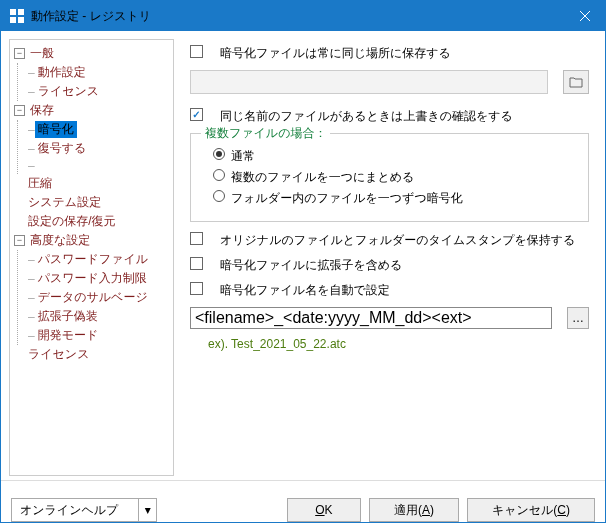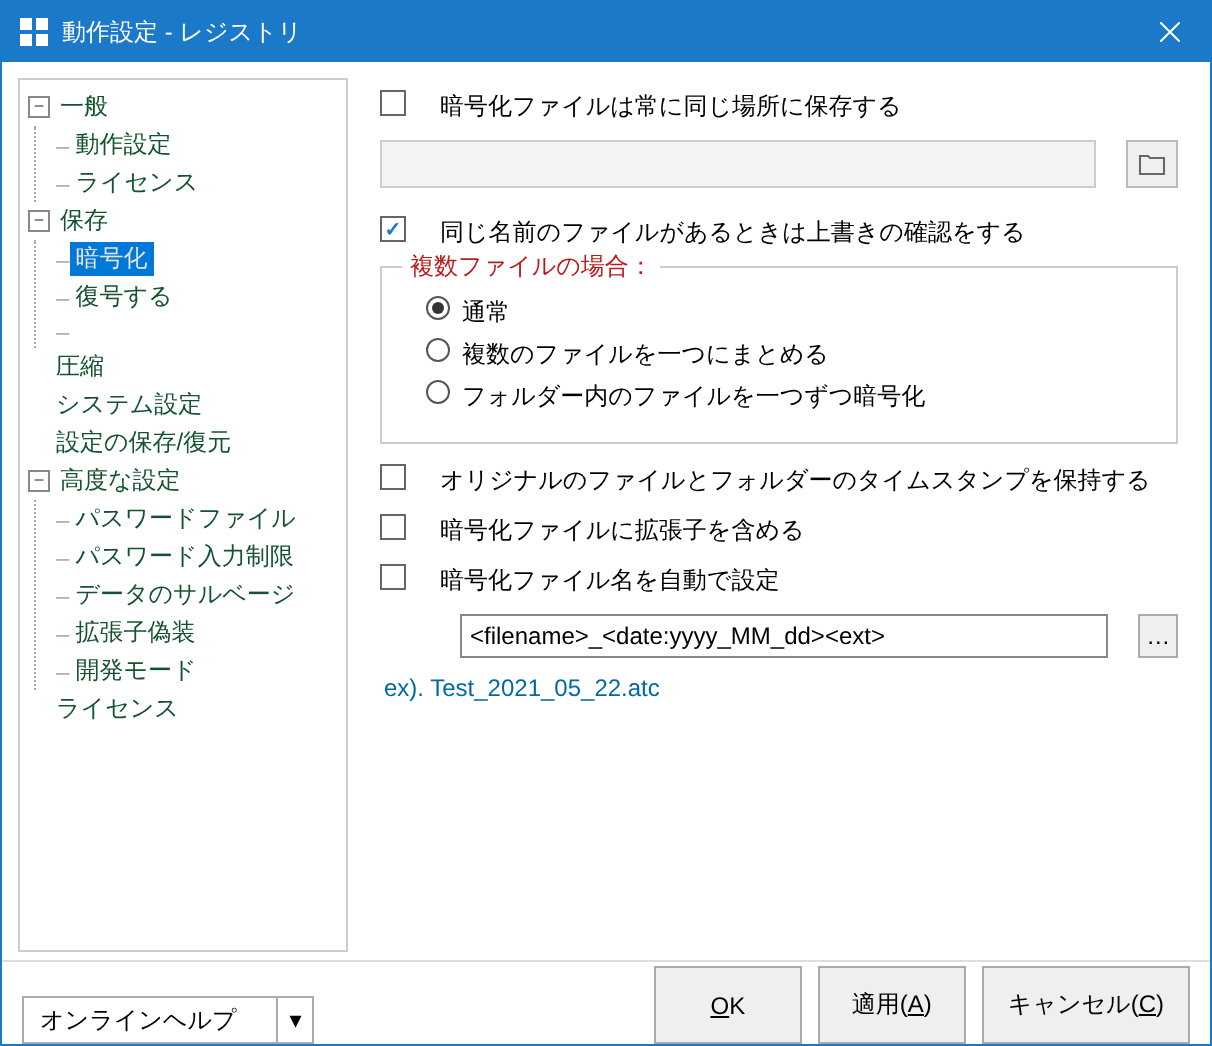--- a/index.html
+++ b/index.html
@@ -1,48 +1,48 @@
 <!DOCTYPE html>
 <html><head>
 <meta charset="utf-8">
 <style>
 * { box-sizing: border-box; margin: 0; padding: 0; font-family: "Yu Gothic UI", "Meiryo", sans-serif; font-size: 12px; }
 body { background: #fff; }
 .window { width: 606px; height: 523px; border: 1px solid #1a79c8; background: #fff; position: relative; }
-.titlebar { height: 30px; background: #1a79c8; color: #ffffff; display: flex; align-items: center; padding: 0 8px; }
+.titlebar { height: 30px; background: #1a79c8; color: #000000; display: flex; align-items: center; padding: 0 8px; }
 .titlebar-icon { width: 16px; height: 16px; margin-right: 6px; display: inline-flex; }
 .titlebar-title { flex: 1; font-size: 12px; }
 .titlebar-close { width: 40px; height: 30px; display: flex; align-items: center; justify-content: center; cursor: pointer; margin-right: -8px; }
 .body { display: flex; height: calc(100% - 30px - 42px); }
 .tree { width: 165px; border: 1px solid #ccc; margin: 8px 4px 4px 8px; padding: 4px 2px; overflow: auto; background: #fff; }
 .tree-item { display: flex; align-items: center; padding: 1px 2px; cursor: pointer; white-space: nowrap; }
 .tree-toggle { width: 11px; height: 11px; border: 1px solid #888; display: inline-flex; align-items: center; justify-content: center; font-size: 9px; line-height: 1; margin-right: 2px; color: #555; background: #fff; }
 .tree-dotted { border-left: 1px dotted #aaa; margin-left: 5px; padding-left: 0; }
-.tree-item .label { padding: 0 3px; color: #14532d; }
-.tree-item.selected .label { background: #0078d7; color: #e5e5e5; }
+.tree-item .label { padding: 0 3px; color: #7f1d1d; }
+.tree-item.selected .label { background: #0078d7; color: #000000; }
 .content { flex: 1; padding: 14px 16px 8px 12px; overflow: auto; }
 .row { display: flex; margin-bottom: 8px; gap: 11px; }
 .checkbox { width: 13px; height: 13px; border: 1px solid #666; margin-right: 6px; display: inline-flex; align-items: center; justify-content: center; font-size: 10px; color: #1a79c8; background: #fff; }
 .checkbox.checked::after { content: "✓"; font-weight: bold; }
 .input-flat { flex: 1; height: 24px; border: 1px solid #ccc; background: #f3f3f3; }
 .btn-icon { width: 26px; height: 24px; border: 1px solid #bbb; background: #efefef; margin-left: 4px; display: flex; align-items: center; justify-content: center; cursor: pointer; }
 .group { border: 1px solid #ccc; padding: 10px 12px 10px 12px; margin: 6px 0 10px 0; position: relative; }
-.group-title { position: absolute; top: -9px; left: 10px; background: #fff; padding: 0 4px; color: #b91c1c; }
+.group-title { position: absolute; top: -9px; left: 10px; background: #fff; padding: 0 4px; color: #15803d; }
 .radio-row { display: flex; margin: 4px 0 4px 10px; }
 .radio { width: 12px; height: 12px; border: 1px solid #555; border-radius: 50%; margin-right: 6px; display: inline-flex; align-items: center; justify-content: center; }
 .radio.checked::after { content: ""; width: 6px; height: 6px; background: #333; border-radius: 50%; display: block; }
-.text-input { width: 100%; height: 22px; border: 1px solid #888; padding: 2px 4px; font-size: 12px; margin-left: 40px; }
+.text-input { width: 100%; height: 22px; border: 1px solid #888; padding: 2px 4px; font-size: 16px; }
 .small-btn { width: 24px; height: 22px; border: 1px solid #aaa; background: #efefef; margin-left: 4px; cursor: pointer; display: flex; align-items: center; justify-content: center; }
-.example { margin: 6px 2px; color: #0369a1; }
+.example { margin: 6px 18px; color: #4d7c0f; }
 .footer { height: 42px; border-top: 1px solid #ddd; display: flex; align-items: flex-end; padding: 0 10px; gap: 8px; }
 .footer .help { display: flex; align-items: center; border: 1px solid #aaa; height: 24px; }
 .footer .help-label { padding: 0 20px 0 8px; }
 .footer .help-arrow { width: 18px; height: 100%; border-left: 1px solid #aaa; display: flex; align-items: center; justify-content: center; }
 .footer-spacer { flex: 1; }
-.footer button { height: 39px; min-width: 74px; border: 1px solid #aaa; background: #efefef; padding: 0 12px; cursor: pointer; font-size: 12px; }
+.footer button { height: 24px; min-width: 74px; border: 1px solid #aaa; background: #efefef; padding: 0 24px; cursor: pointer; font-size: 12px; }
 .underline { text-decoration: underline; }
 .dash { color:#aaa; }
 </style>
 </head>
 <body>
 
 <div class="window">
   <div class="titlebar">
     <span class="titlebar-icon">
       <svg viewBox="0 0 16 16">

